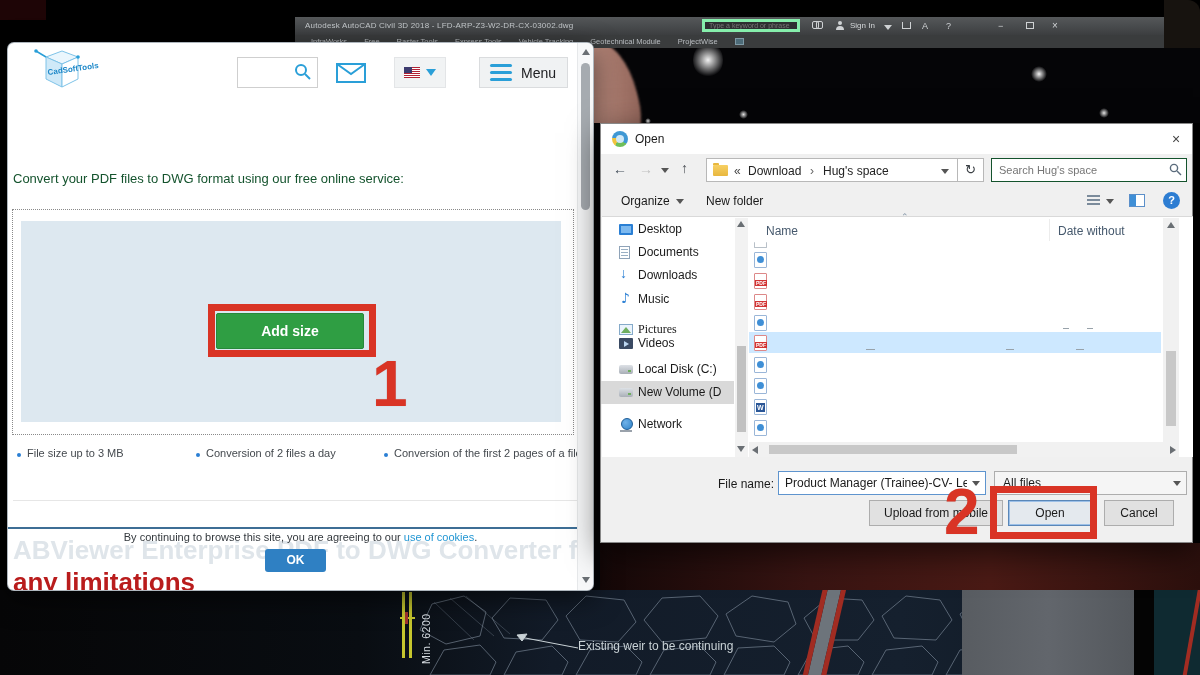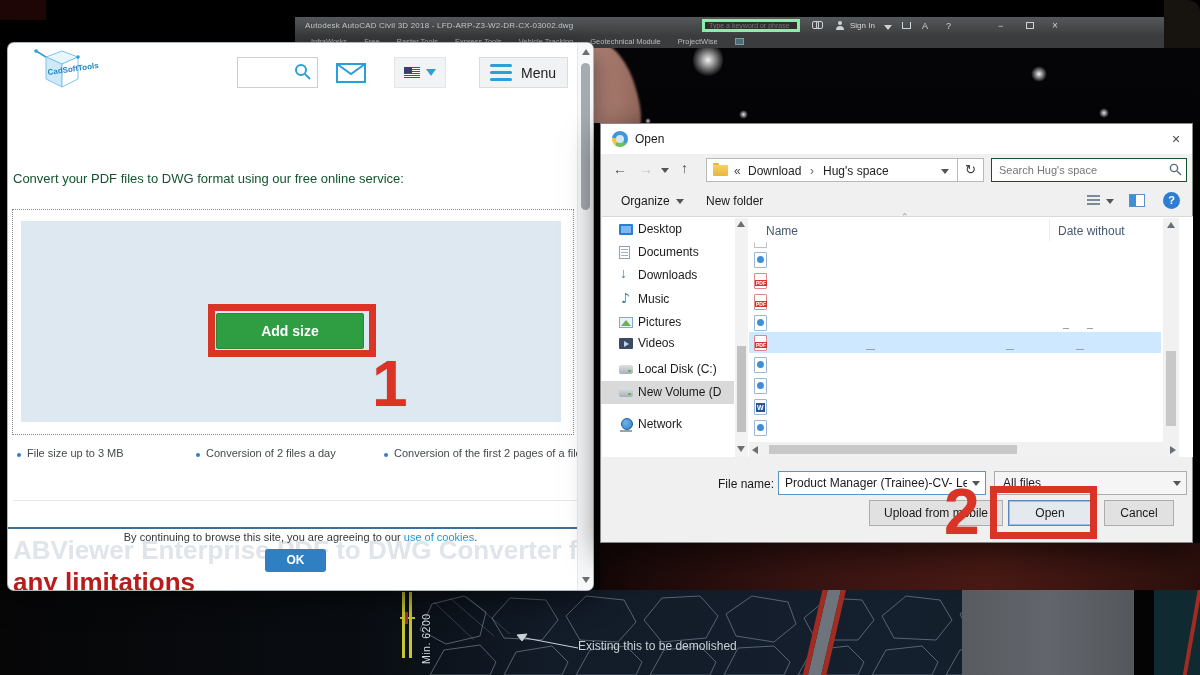--- a/index.html
+++ b/index.html
@@ -251,21 +251,21 @@
     <g stroke="#c9d2d6" stroke-width="1">
       <line x1="120" y1="47" x2="178" y2="58"></line>
       <path d="M117,45 L127,44 L122,51 Z" fill="#c9d2d6"></path>
     </g>
   </svg>
   <div class="yline" style="left:402px; top:2px; width:3px; height:66px;"></div>
   <div class="yline" style="left:409px; top:2px; width:3px; height:66px;"></div>
   <div class="yline" style="left:400px; top:27px; width:15px; height:2px;"></div>
   <div id="redseg"></div>
   <div id="dim-text">Min. 6200</div>
-  <div id="callout-text" style="left:578px;">Existing this to be demolished</div>
+  <div id="callout-text" style="left:578px;">Existing weir to be continuing</div>
   <div id="stripe-wrap">
       <i class="g"></i>
       <i class="r1"></i>
       <i class="r2"></i>
     </div>
 </div>
 <div class="abs" id="gray-panel"></div>
 <div class="abs" id="black-bar"></div>
 <div class="abs" id="teal-panel">
     <div id="teal-red"></div>
@@ -384,21 +384,21 @@
       <span class="lbl">Documents</span>
     </div>
   <div class="abs side-item" style="top:140px;" data-icon="downloads-icon">
       <span class="sicon"></span>
       <span class="lbl">Downloads</span>
     </div>
   <div class="abs side-item" style="top:164px;" data-icon="music-icon">
       <span class="sicon"></span>
       <span class="lbl">Music</span>
     </div>
-  <div class="abs side-item" style="top:187px;" data-icon="pictures-icon">
+  <div class="abs side-item" style="top:194px;font-family:Liberation Serif, serif;" data-icon="pictures-icon">
       <span class="sicon"></span>
       <span class="lbl">Pictures</span>
     </div>
   <div class="abs side-item" style="top:208px;" data-icon="videos-icon">
       <span class="sicon"></span>
       <span class="lbl">Videos</span>
     </div>
   <div class="abs side-item" style="top:234px;" data-icon="disk-icon">
       <span class="sicon"></span>
       <span class="lbl">Local Disk (C:)</span>

